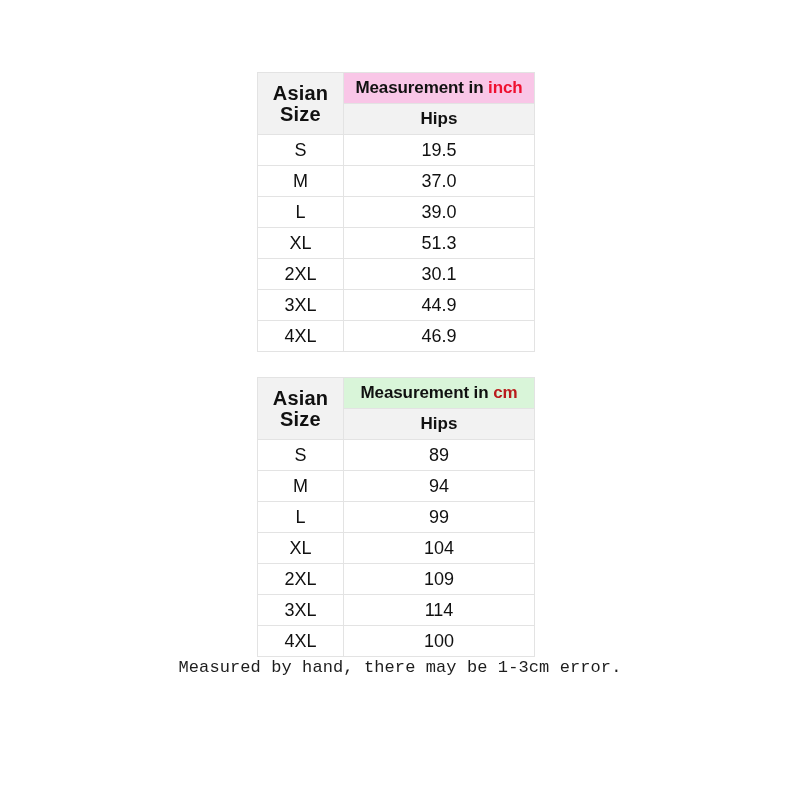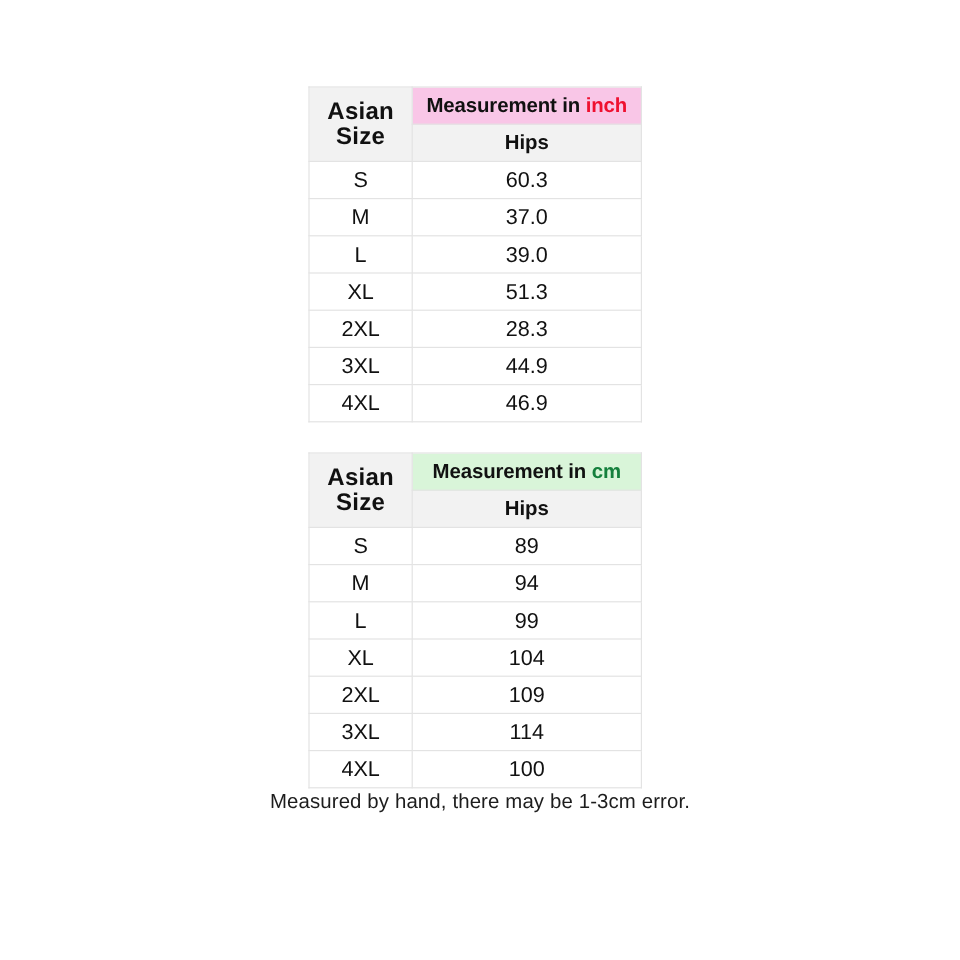--- a/index.html
+++ b/index.html
@@ -70,21 +70,21 @@
     height: 30px;
     letter-spacing: -0.1px;
   }
   td.unit-head.inch { background: #f9c6e7; }
   td.unit-head.cm   { background: #d9f5d9; }
 
   td.unit-head .unit-word {
     font-weight: 800;
   }
   td.unit-head.inch .unit-word { color: #ef1030; margin-top: 16px; }
-  td.unit-head.cm   .unit-word { color: #15803d; }
+  td.unit-head.cm   .unit-word { color: #b91c1c; }
 
   
   td.col-label {
     background: #f2f2f2;
     font-size: 17px;
     height: 30px;
     font-weight: 700;
   }
 
   
@@ -96,21 +96,21 @@
   }
 
   .table-gap { height: 25px; }
 
   .footnote {
     position: absolute;
     left: 0;
     top: 658px;
     width: 800px;
     text-align: center;
-    font-family: Liberation Sans, sans-serif;
+    font-family: Liberation Mono, monospace;
     font-size: 17px;
     color: #1d1d1d;
     letter-spacing: 0.1px;
   }
 </style>
 </head>
 <body>
 
 <div id="page">
 
@@ -130,37 +130,37 @@
           <td class="unit-head inch">
             <span>Measurement in </span><span class="unit-word">inch</span>
           </td>
         </tr>
         <tr>
           <td class="col-label">Hips</td>
         </tr>
 
         <tr>
           <td class="data">S</td>
-          <td class="data">60.3</td>
+          <td class="data">19.5</td>
         </tr>
         <tr>
           <td class="data">M</td>
           <td class="data">37.0</td>
         </tr>
         <tr>
           <td class="data">L</td>
           <td class="data">39.0</td>
         </tr>
         <tr>
           <td class="data">XL</td>
           <td class="data">51.3</td>
         </tr>
         <tr>
           <td class="data">2XL</td>
-          <td class="data">28.3</td>
+          <td class="data">30.1</td>
         </tr>
         <tr>
           <td class="data">3XL</td>
           <td class="data">44.9</td>
         </tr>
         <tr>
           <td class="data">4XL</td>
           <td class="data">46.9</td>
         </tr>
       </tbody>

